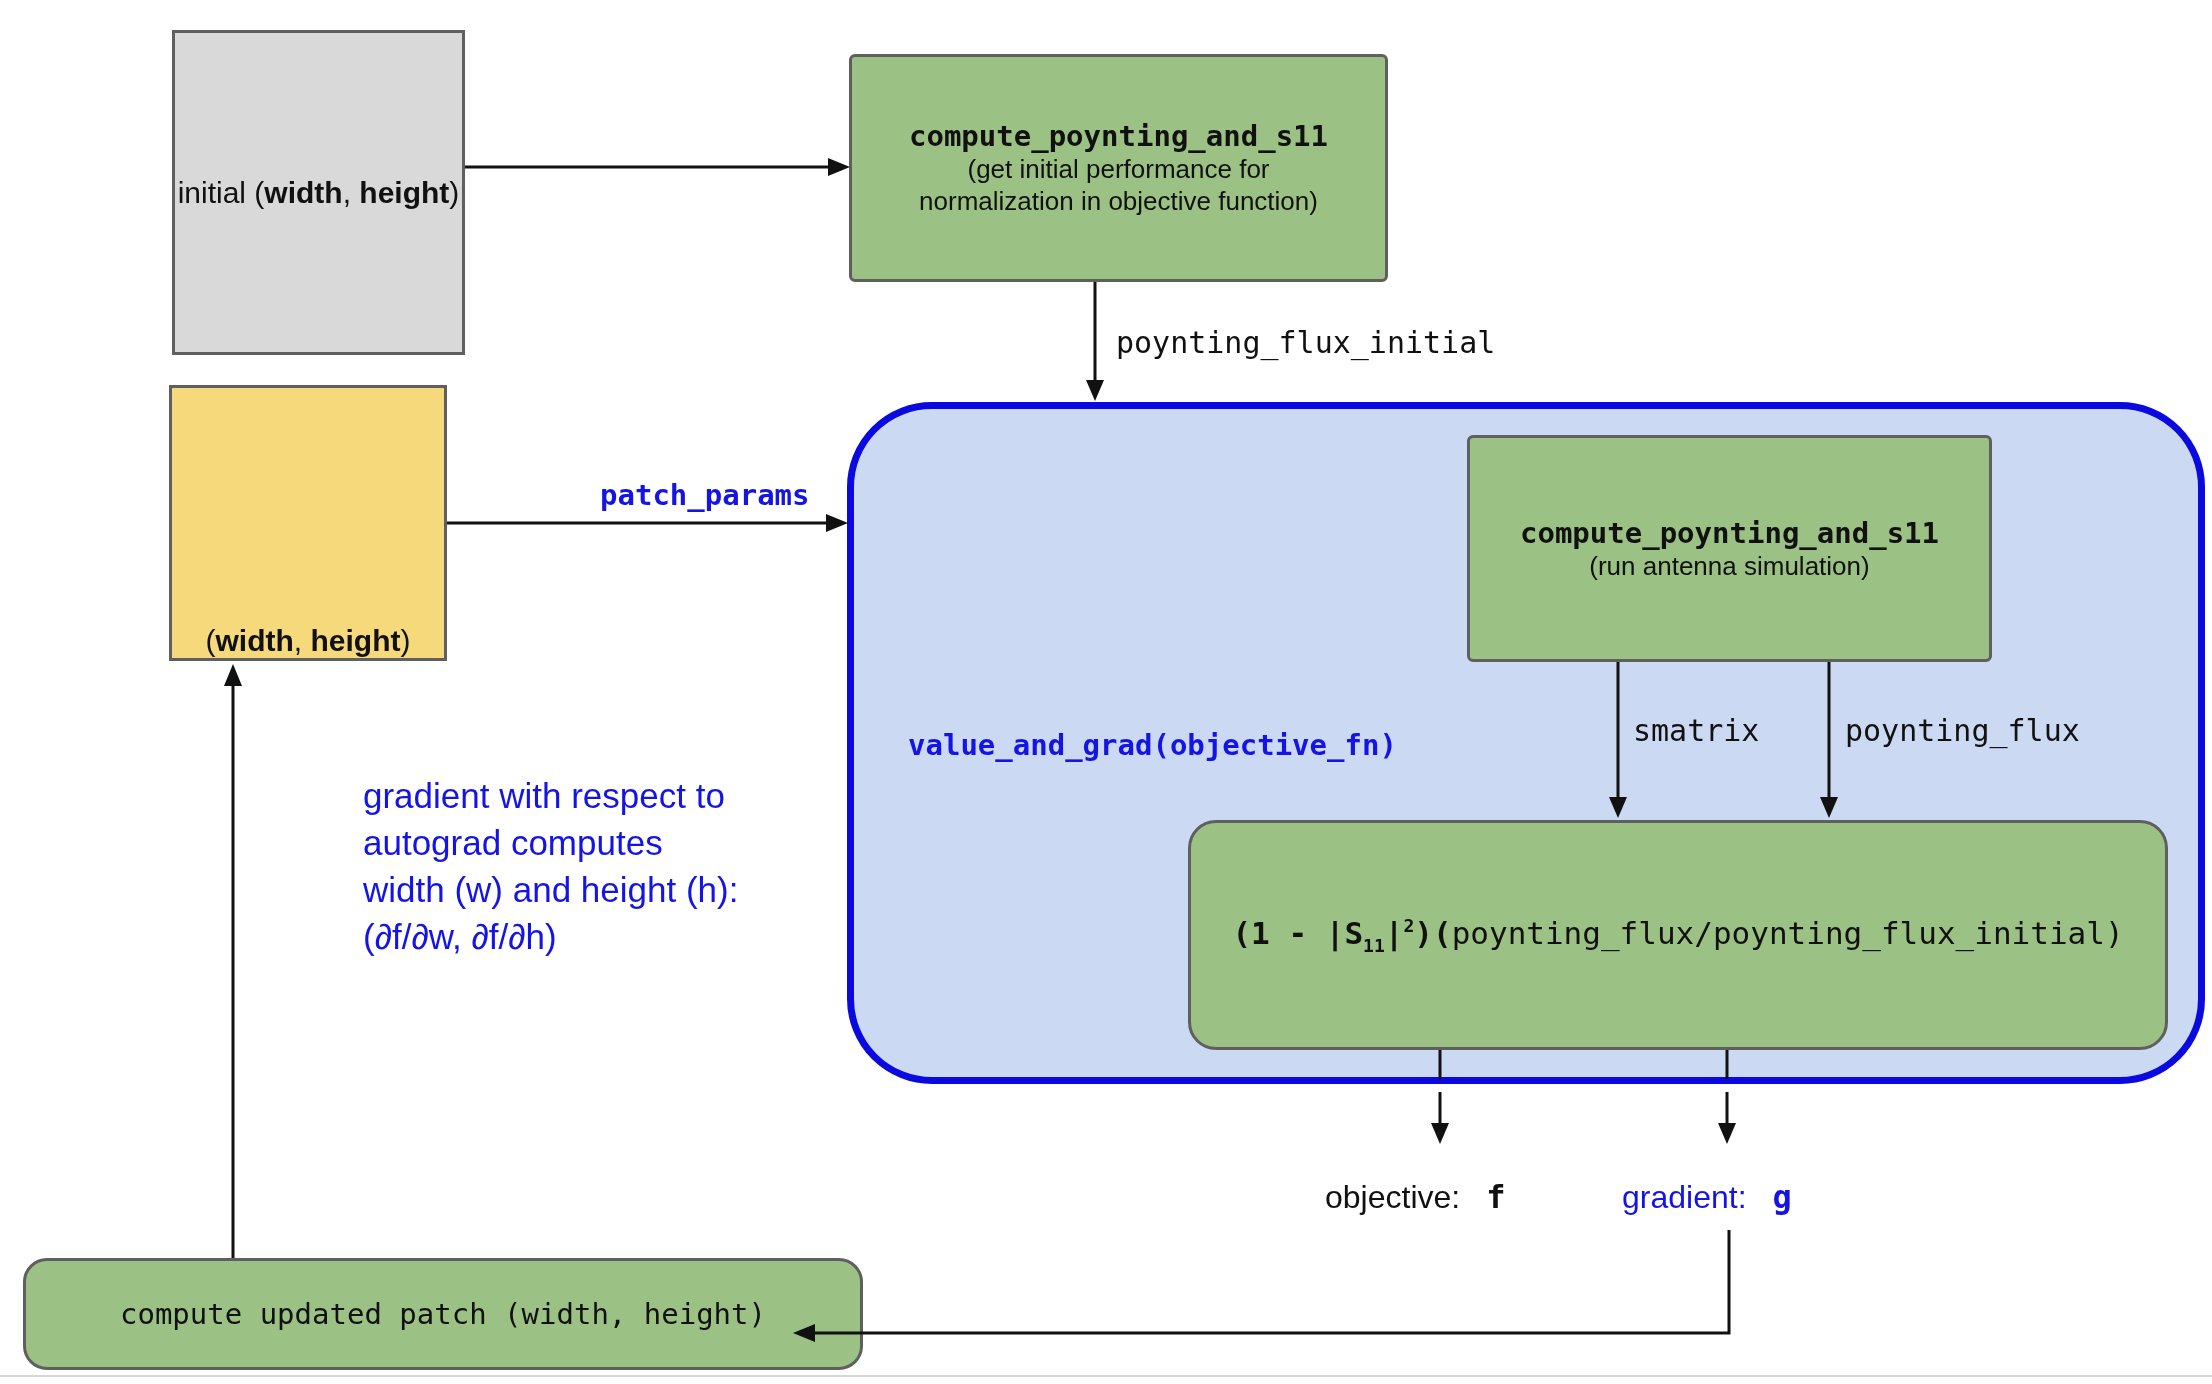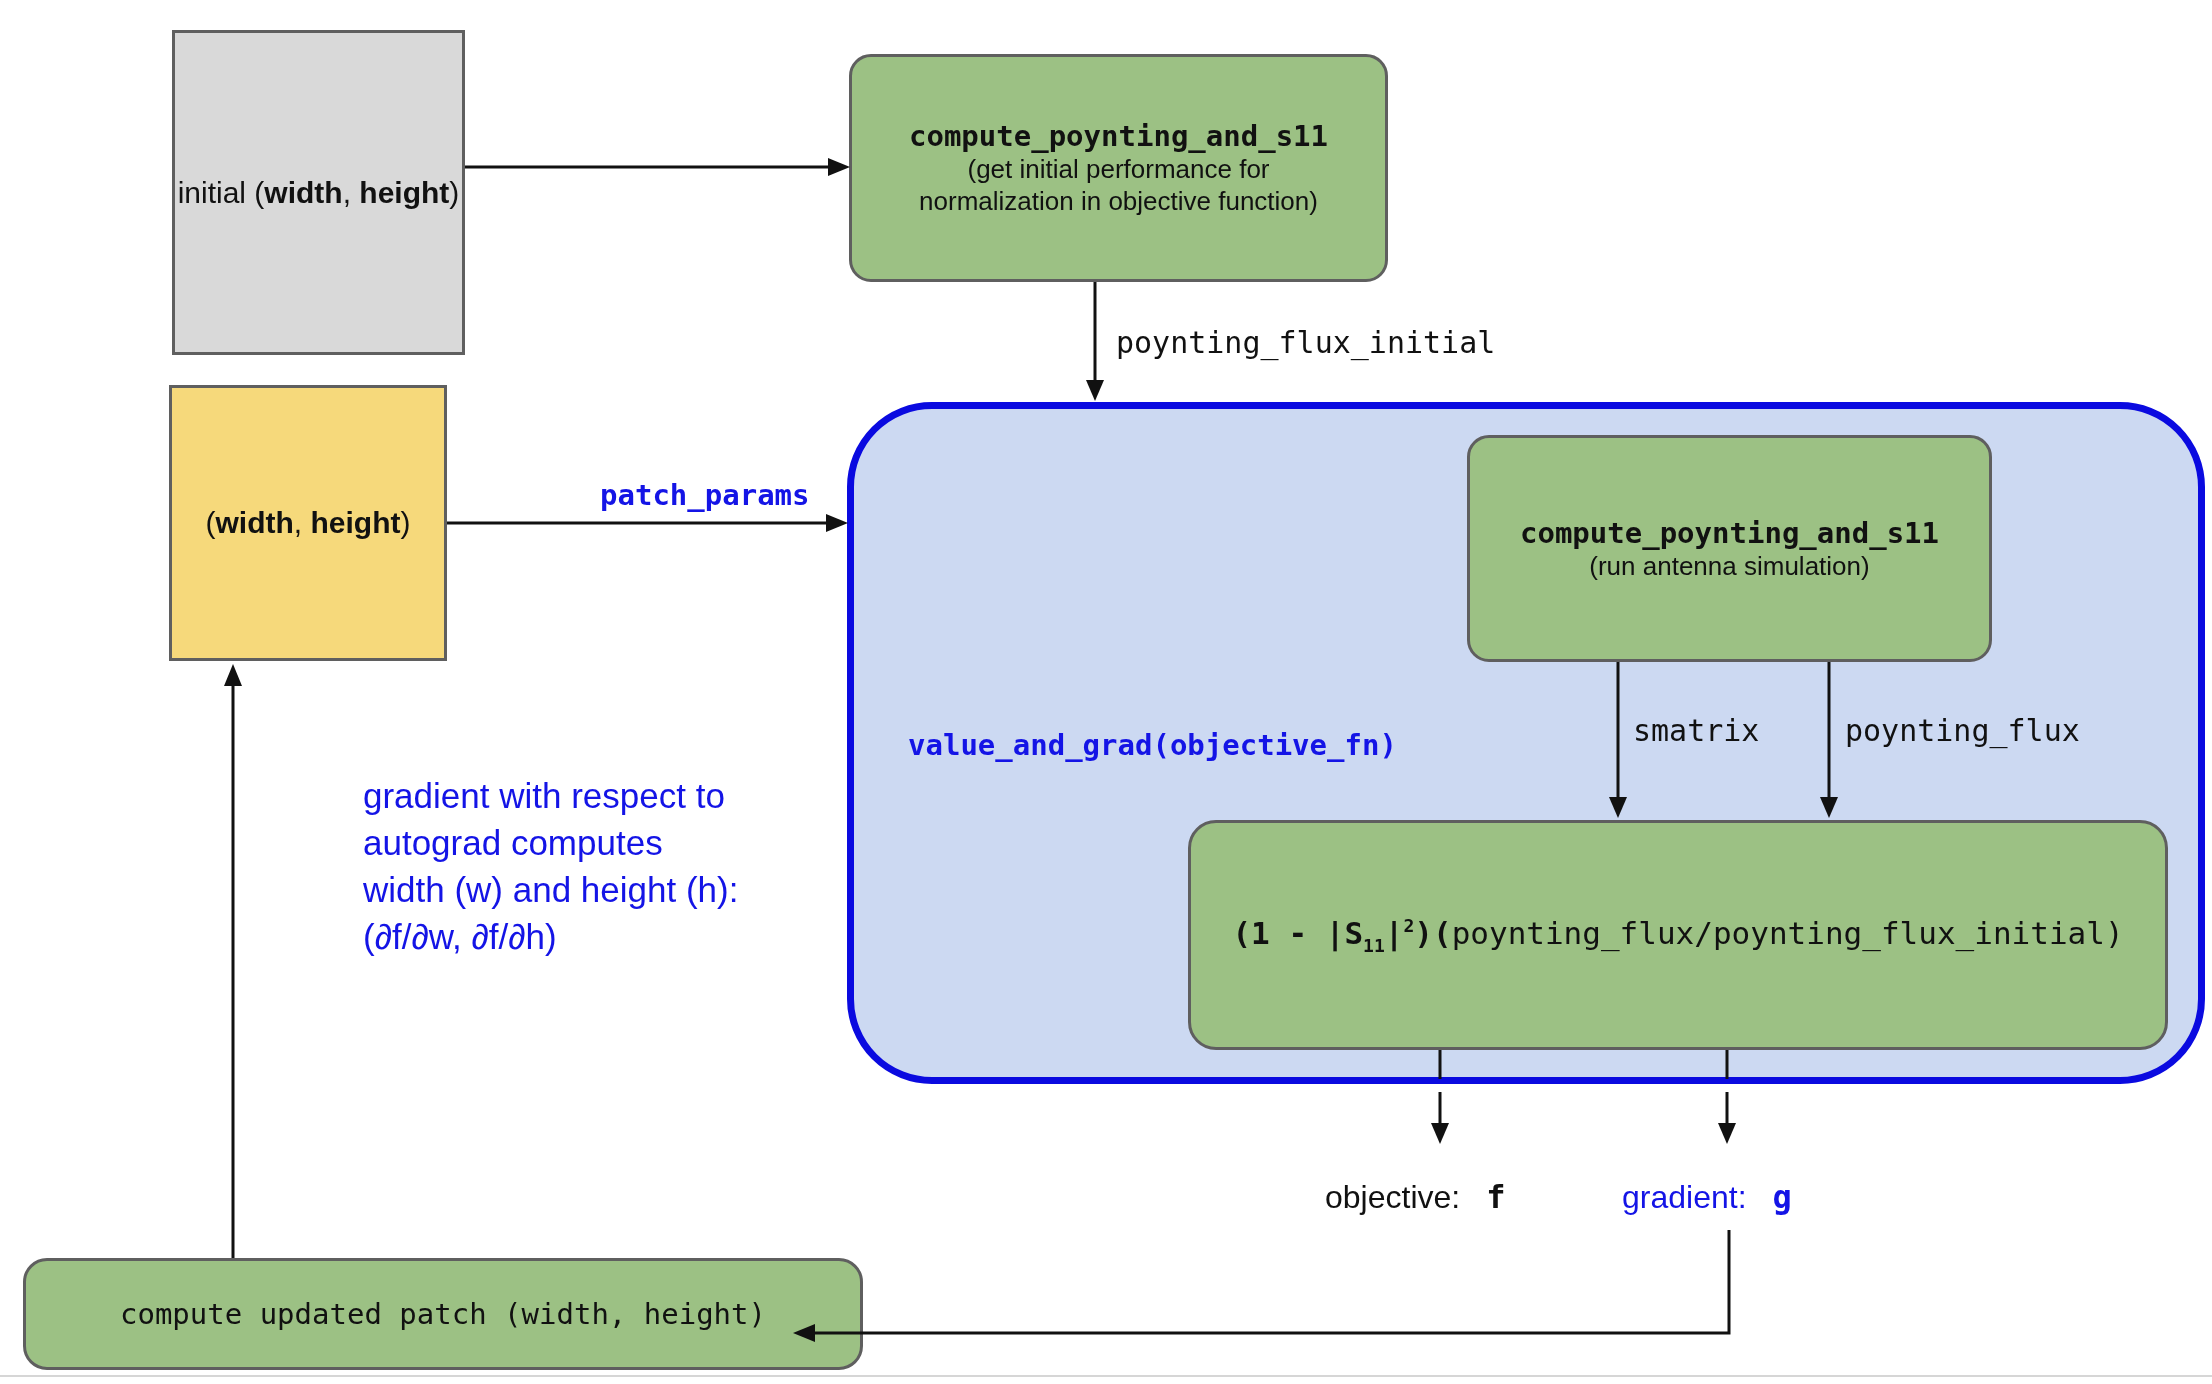--- a/index.html
+++ b/index.html
@@ -4,22 +4,22 @@
 <style>
   html,body{margin:0;padding:0;}
   body{
     width:2212px;height:1384px;position:relative;background:#ffffff;
     font-family:"Liberation Sans","DejaVu Sans",sans-serif;color:#111;
     overflow:hidden;
   }
   .node{position:absolute;box-sizing:border-box;display:flex;flex-direction:column;
         align-items:center;justify-content:center;text-align:center;z-index:1;}
   .rect-gray{background:#d9d9d9;border:3px solid #5f5f5f;}
-  .rect-yellow{background:#f6d97b;border:3px solid #5f5f5f;}
-  .round-green{background:#9cc184;border:3px solid #5f5f5f;border-radius:22px;}
+  .rect-yellow{background:#f6d97b;border:3px solid #5f5f5f;justify-content:flex-end;}
+  .round-green{background:#9cc184;border:3px solid #5f5f5f;border-radius:6px;}
   .container-blue{background:#ccd9f2;border:7px solid #0a0ae0;border-radius:85px;}
   .mono{font-family:"DejaVu Sans Mono","Liberation Mono",monospace;}
   .sans{font-family:"Liberation Sans","DejaVu Sans",sans-serif;}
   .b{font-weight:bold;}
   .blue{color:#1414e6;}
   .node-title{font-family:"DejaVu Sans Mono","Liberation Mono",monospace;
               font-weight:bold;font-size:29px;line-height:1.25;}
   .node-sub{font-size:26px;line-height:1.22;}
   .label{position:absolute;z-index:3;white-space:nowrap;}
   .edge-label{font-family:"DejaVu Sans Mono","Liberation Mono",monospace;

